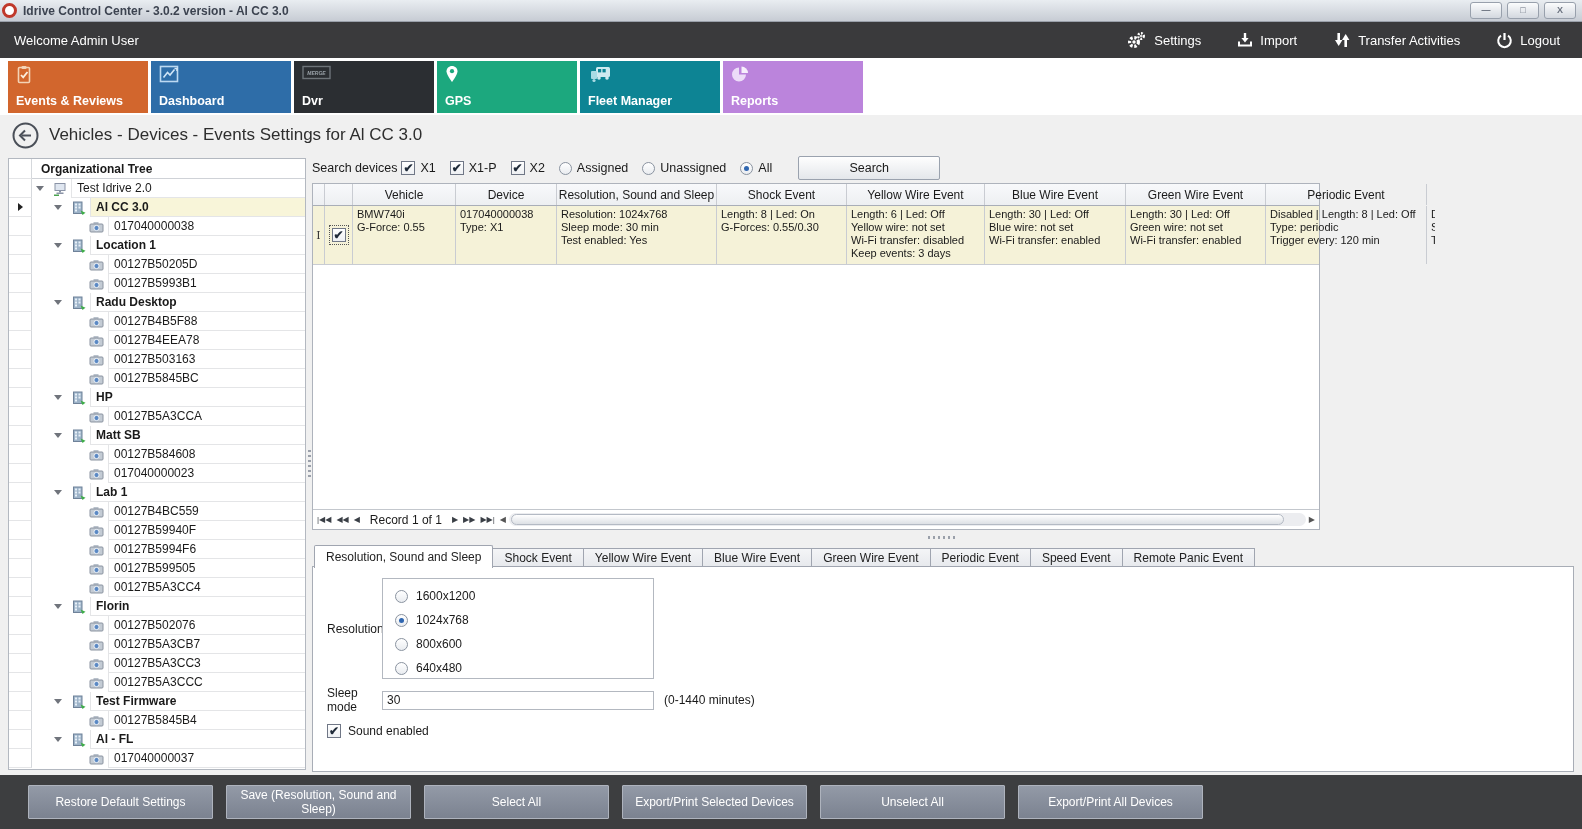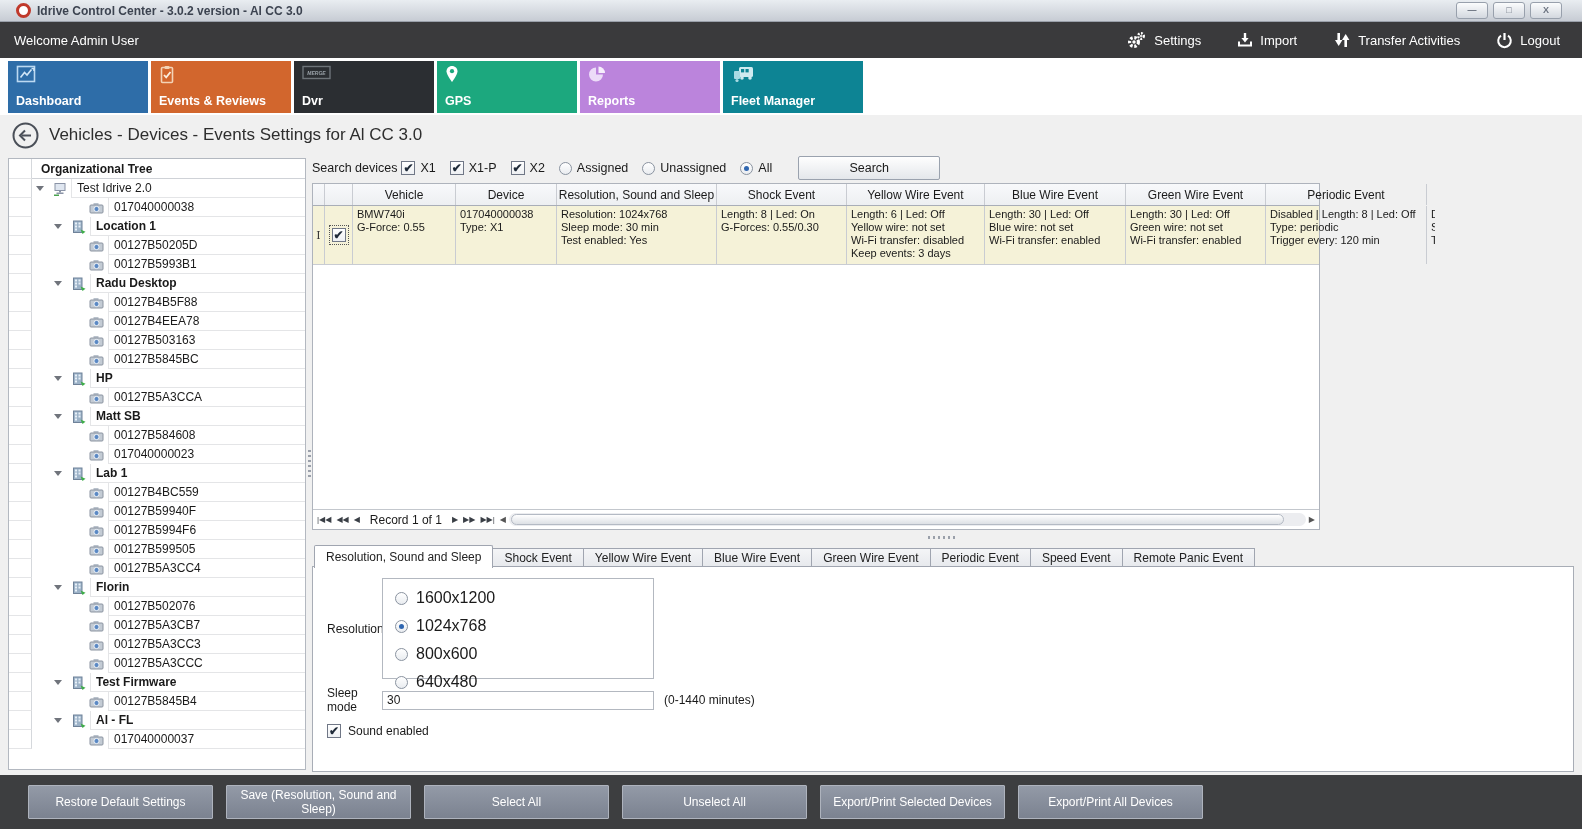--- a/index.html
+++ b/index.html
@@ -2,21 +2,21 @@
 <html><head>
 <meta charset="utf-8">
 <style>
   html,body{margin:0;padding:0}
   body{width:1582px;height:829px;position:relative;overflow:hidden;background:#f0f0f0;
        font-family:"Liberation Sans",sans-serif;font-size:12px;color:#1a1a1a;}
   svg{display:block}
   
   .titlebar{position:absolute;left:0;top:0;width:1582px;height:22px;box-sizing:border-box;
     background:linear-gradient(#e9edf1,#c7ccd4);border-bottom:1px solid #9aa0aa;
-    display:flex;align-items:center;padding:0 16px;}
+    display:flex;align-items:center;padding:0 2px;}
   .app-icon{width:9px;height:9px;border-radius:50%;border:3px solid #c0392b;background:#fff;margin-right:6px;flex:none}
   .win-title{font-weight:bold;color:#3c4350;font-size:12px}
   .winbtns{margin-left:auto;display:flex;gap:5px;margin-right:4px}
   .winbtn{width:30px;height:15px;border:1px solid #98a0ac;border-radius:3px;
     background:linear-gradient(#fbfcfd,#d3d8df);display:flex;align-items:center;justify-content:center;
     font-size:9px;font-weight:bold;color:#6b7380;line-height:1}
   
   .topbar{position:absolute;left:0;top:22px;width:1582px;height:36px;background:#3a3a3c;
     display:flex;align-items:center;color:#fff}
   .welcome{margin-left:14px;font-size:13px}
@@ -94,21 +94,21 @@
   .tab.active{height:23px;line-height:22px;background:#fff;border:1px solid #a0a5b0;border-bottom:none;
     border-radius:2px 2px 0 0;margin-bottom:-1px;position:relative;z-index:2}
   .tab.active + .tab{border-left:none}
   
   .tabpanel{position:absolute;left:312px;top:566px;width:1262px;height:206px;background:#fff;
     border:1px solid #a8adb6;box-sizing:border-box;padding:11px 0 0 14px}
   .res-wrap{display:flex;align-items:center}
   .res-label{width:55px;font-size:12px;flex:none}
   .res-box{width:272px;height:101px;border:1px solid #b3b8c0;box-sizing:border-box;
     padding:10px 0 0 12px;display:flex;flex-direction:column;gap:10px}
-  .res-opt{display:flex;align-items:center;gap:8px;font-size:16px}
+  .res-opt{display:flex;align-items:center;gap:8px;font-size:12px}
   .sleep-row{display:flex;align-items:center;margin-top:7px}
   .sleep-label{width:55px;flex:none}
   .sleep-input{width:272px;height:19px;border:1px solid #b3b8c0;box-sizing:border-box;font-size:12px;
     padding:0 4px;font-family:"Liberation Sans",sans-serif;color:#1a1a1a}
   .sleep-hint{margin-left:10px}
   .sound-row{display:flex;align-items:center;gap:7px;margin-top:10px}
   
   .footer{position:absolute;left:0;top:775px;width:1582px;height:54px;background:#3d3e40;
     display:flex;align-items:center;padding-left:28px;box-sizing:border-box;gap:13px}
   .fbtn{width:185px;height:34px;background:linear-gradient(#939aa7,#7b8290);border:1px solid #aeb3bd;
@@ -170,81 +170,81 @@
             <path d="M8.5 1v7" stroke="#fff" stroke-width="2.2"></path>
           </svg>
         </span>
         <span>Logout</span>
       </span>
     </div>
 </div>
 
 <div class="tiles-section">
   <div class="tiles">
+      <div class="tile" style="background: rgb(210, 102, 45);">
+        <span class="t-icn" style="display: inline-flex; align-items: center;">
+          <svg width="16" height="20" viewBox="0 0 16 20">
+            <rect x="2.5" y="2.5" width="11" height="15" fill="none" stroke="#f3d3b6" stroke-width="1.6" rx="1"></rect>
+            <rect x="5.5" y="1" width="5" height="3" fill="#f3d3b6" rx="1"></rect>
+            <path d="M5 10l2.2 2.4L11.5 7" fill="none" stroke="#fbeede" stroke-width="1.8"></path>
+          </svg>
+        </span>
+        <div class="t-lbl">Events &amp; Reviews</div>
+      </div>
       <div class="tile" style="background: rgb(46, 109, 168);">
         <span class="t-icn" style="display: inline-flex; align-items: center;">
           <svg width="21" height="19" viewBox="0 0 21 19">
             <rect x="1.5" y="1.5" width="17" height="15" fill="none" stroke="#bcd9f2" stroke-width="1.6"></rect>
             <path d="M4.5 12.5l4-5 2.5 2.5 4.5-5.5" fill="none" stroke="#cfe4f6" stroke-width="1.6"></path>
             <path d="M15.5 3.5h2.5V6" fill="none" stroke="#cfe4f6" stroke-width="1.6"></path>
           </svg>
         </span>
         <div class="t-lbl">Dashboard</div>
       </div>
-      <div class="tile" style="background: rgb(210, 102, 45);">
-        <span class="t-icn" style="display: inline-flex; align-items: center;">
-          <svg width="16" height="20" viewBox="0 0 16 20">
-            <rect x="2.5" y="2.5" width="11" height="15" fill="none" stroke="#f3d3b6" stroke-width="1.6" rx="1"></rect>
-            <rect x="5.5" y="1" width="5" height="3" fill="#f3d3b6" rx="1"></rect>
-            <path d="M5 10l2.2 2.4L11.5 7" fill="none" stroke="#fbeede" stroke-width="1.8"></path>
-          </svg>
-        </span>
-        <div class="t-lbl">Events &amp; Reviews</div>
-      </div>
       <div class="tile" style="background: rgb(43, 46, 50);">
         <span class="t-icn" style="display: inline-flex; align-items: center;">
           <svg width="30" height="15" viewBox="0 0 30 15">
             <rect x="1" y="1.5" width="27" height="12" fill="none" stroke="#6e7479" stroke-width="1.4"></rect>
             <text x="14.5" y="9.8" font-size="5" fill="#9aa1a8" text-anchor="middle" font-family="Liberation Sans,sans-serif" font-style="italic" font-weight="bold">MERGE</text>
           </svg>
         </span>
         <div class="t-lbl">Dvr</div>
       </div>
       <div class="tile" style="background: rgb(28, 168, 126);">
         <span class="t-icn" style="display: inline-flex; align-items: center;">
           <svg width="14" height="19" viewBox="0 0 14 19">
             <path d="M7 1C3.9 1 1.5 3.4 1.5 6.3 1.5 10 7 17 7 17s5.5-7 5.5-10.7C12.5 3.4 10.1 1 7 1z" fill="#fff"></path>
             <circle cx="7" cy="6.2" r="2.1" fill="#1ca87e"></circle>
           </svg>
         </span>
         <div class="t-lbl">GPS</div>
-      </div>
-      <div class="tile" style="background: rgb(187, 132, 220);">
-        <span class="t-icn" style="display: inline-flex; align-items: center;">
-          <svg width="19" height="19" viewBox="0 0 19 19">
-            <path d="M8 9.5V2.5a7 7 0 1 0 7 7z" fill="#ecdcf8"></path>
-            <path d="M10.5 8V1.5A6.5 6.5 0 0 1 17 8z" fill="#f6eefc"></path>
-          </svg>
-        </span>
-        <div class="t-lbl">Reports</div>
       </div>
       <div class="tile" style="background: rgb(13, 132, 148);">
         <span class="t-icn" style="display: inline-flex; align-items: center;">
           <svg width="26" height="19" viewBox="0 0 26 19">
             <rect x="8" y="2" width="14" height="10" rx="1.5" fill="#cfeaf0"></rect>
             <rect x="10" y="4" width="3.2" height="3.4" fill="#0d8494"></rect>
             <rect x="14.5" y="4" width="3.2" height="3.4" fill="#0d8494"></rect>
             <circle cx="11" cy="13" r="1.8" fill="#cfeaf0"></circle>
             <circle cx="19" cy="13" r="1.8" fill="#cfeaf0"></circle>
             <rect x="3" y="6" width="6" height="8" rx="1" fill="#a9dbe4"></rect>
             <circle cx="6" cy="15.5" r="1.6" fill="#a9dbe4"></circle>
           </svg>
         </span>
         <div class="t-lbl">Fleet Manager</div>
       </div>
+      <div class="tile" style="background: rgb(187, 132, 220);">
+        <span class="t-icn" style="display: inline-flex; align-items: center;">
+          <svg width="19" height="19" viewBox="0 0 19 19">
+            <path d="M8 9.5V2.5a7 7 0 1 0 7 7z" fill="#ecdcf8"></path>
+            <path d="M10.5 8V1.5A6.5 6.5 0 0 1 17 8z" fill="#f6eefc"></path>
+          </svg>
+        </span>
+        <div class="t-lbl">Reports</div>
+      </div>
     </div>
 </div>
 
 <div class="breadcrumb">
   <span class="backbtn">
       <svg width="27" height="27" viewBox="0 0 27 27">
         <circle cx="13.5" cy="13.5" r="12" fill="none" stroke="#4a4f58" stroke-width="2"></circle>
         <path d="M19 13.5H9.5" stroke="#4a4f58" stroke-width="2" fill="none"></path>
         <path d="M13 8.5l-5 5 5 5" stroke="#4a4f58" stroke-width="2" fill="none"></path>
       </svg>
@@ -266,20 +266,41 @@
           <span class="icn-wrap" style="display: inline-flex; align-items: center;">
             <svg width="14" height="14" viewBox="0 0 14 14">
               <rect x="2" y="1.5" width="10" height="7" fill="#dfe6f0" stroke="#8a93a6"></rect>
               <rect x="6" y="8.5" width="2" height="2" fill="#8a93a6"></rect>
               <rect x="3.5" y="10.5" width="7" height="1.5" fill="#8a93a6"></rect>
               <rect x="1" y="12.5" width="5" height="1.5" fill="#4aa24e"></rect>
             </svg>
           </span>
         </div>
         <div class="t-cell">Test Idrive 2.0</div>
+      </div>
+      <div class="tree-row selected">
+        <div class="ind">
+          <div class="sel-arrow"></div>
+        </div>
+        <div class="t-indent" style="width: 22px; flex: 0 0 auto;"></div>
+        <div class="t-indent" style="gap: 4px; padding-right: 4px;">
+          <div class="expander"></div>
+          <span class="icn-wrap" style="display: inline-flex; align-items: center;">
+            <svg width="15" height="14" viewBox="0 0 15 14">
+              <rect x="2.5" y="1" width="8.5" height="11.5" fill="#9db3c8" stroke="#6f8299"></rect>
+              <rect x="4" y="2.5" width="2" height="2" fill="#e8f0f8"></rect>
+              <rect x="7.5" y="2.5" width="2" height="2" fill="#e8f0f8"></rect>
+              <rect x="4" y="5.5" width="2" height="2" fill="#e8f0f8"></rect>
+              <rect x="7.5" y="5.5" width="2" height="2" fill="#e8f0f8"></rect>
+              <rect x="4" y="8.5" width="2" height="2" fill="#e8f0f8"></rect>
+              <path d="M9.5 9.5l5 2.2-3 2.3z" fill="#3fae49"></path>
+            </svg>
+          </span>
+        </div>
+        <div class="t-cell grp" style="background: rgb(248, 245, 217);">Al CC 3.0</div>
       </div>
       <div class="tree-row">
         <div class="ind"></div>
         <div class="t-indent" style="width: 57px; flex: 0 0 auto;"></div>
         <div class="t-indent" style="gap: 4px; padding-right: 4px;">
           <span class="icn-wrap" style="display: inline-flex; align-items: center;">
             <svg width="15" height="12" viewBox="0 0 15 12">
               <rect x="4.5" y="1" width="5" height="2.5" fill="#b9c2cc"></rect>
               <rect x="1" y="3" width="13" height="8" rx="1" fill="#c3cbd4" stroke="#8a93a0"></rect>
               <circle cx="7.5" cy="7" r="2.6" fill="#5b89c4" stroke="#eef2f7"></circle>
@@ -884,16 +905,16 @@
   <div class="sound-row">
     <div class="cb" id="sound-cb">✔</div>
     <span>Sound enabled</span>
   </div>
 </div>
 
 <div class="footer" id="footer">
     <div class="fbtn">Restore Default Settings</div>
     <div class="fbtn">Save (Resolution, Sound and Sleep)</div>
     <div class="fbtn">Select All</div>
+    <div class="fbtn">Export/Print Selected Devices</div>
     <div class="fbtn">Unselect All</div>
-    <div class="fbtn">Export/Print Selected Devices</div>
     <div class="fbtn">Export/Print All Devices</div>
   </div>
 
 </body></html>

